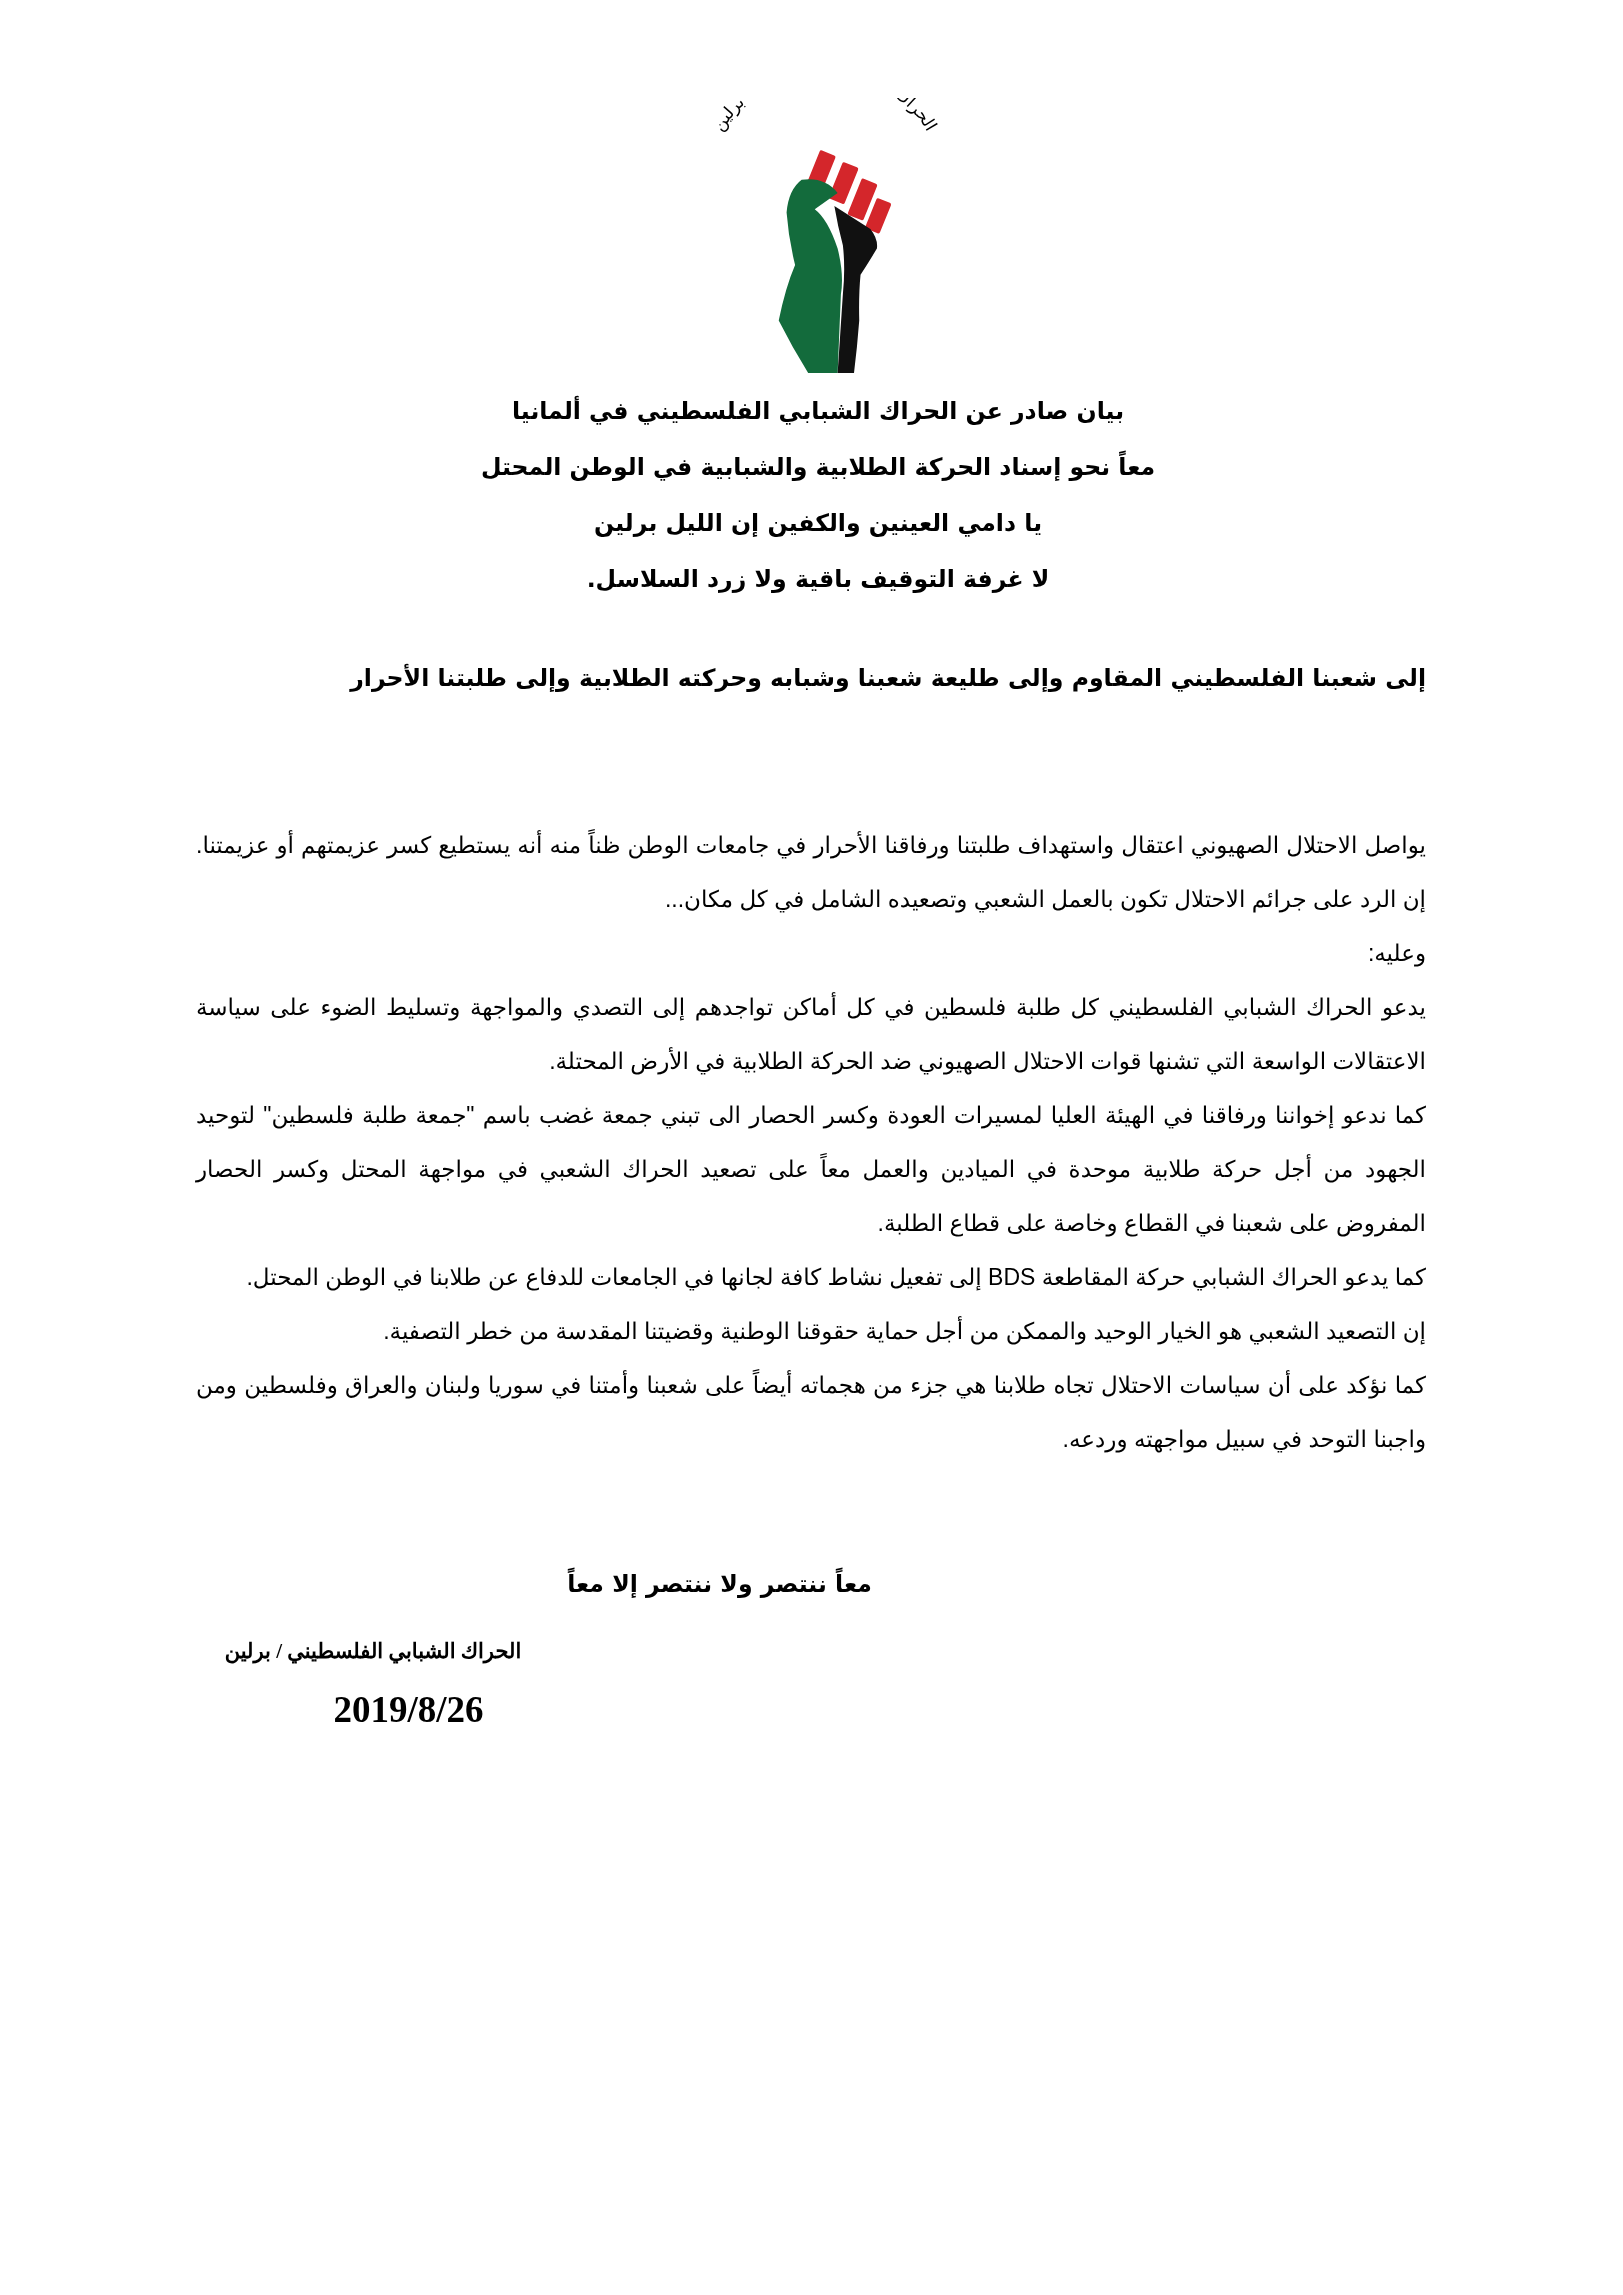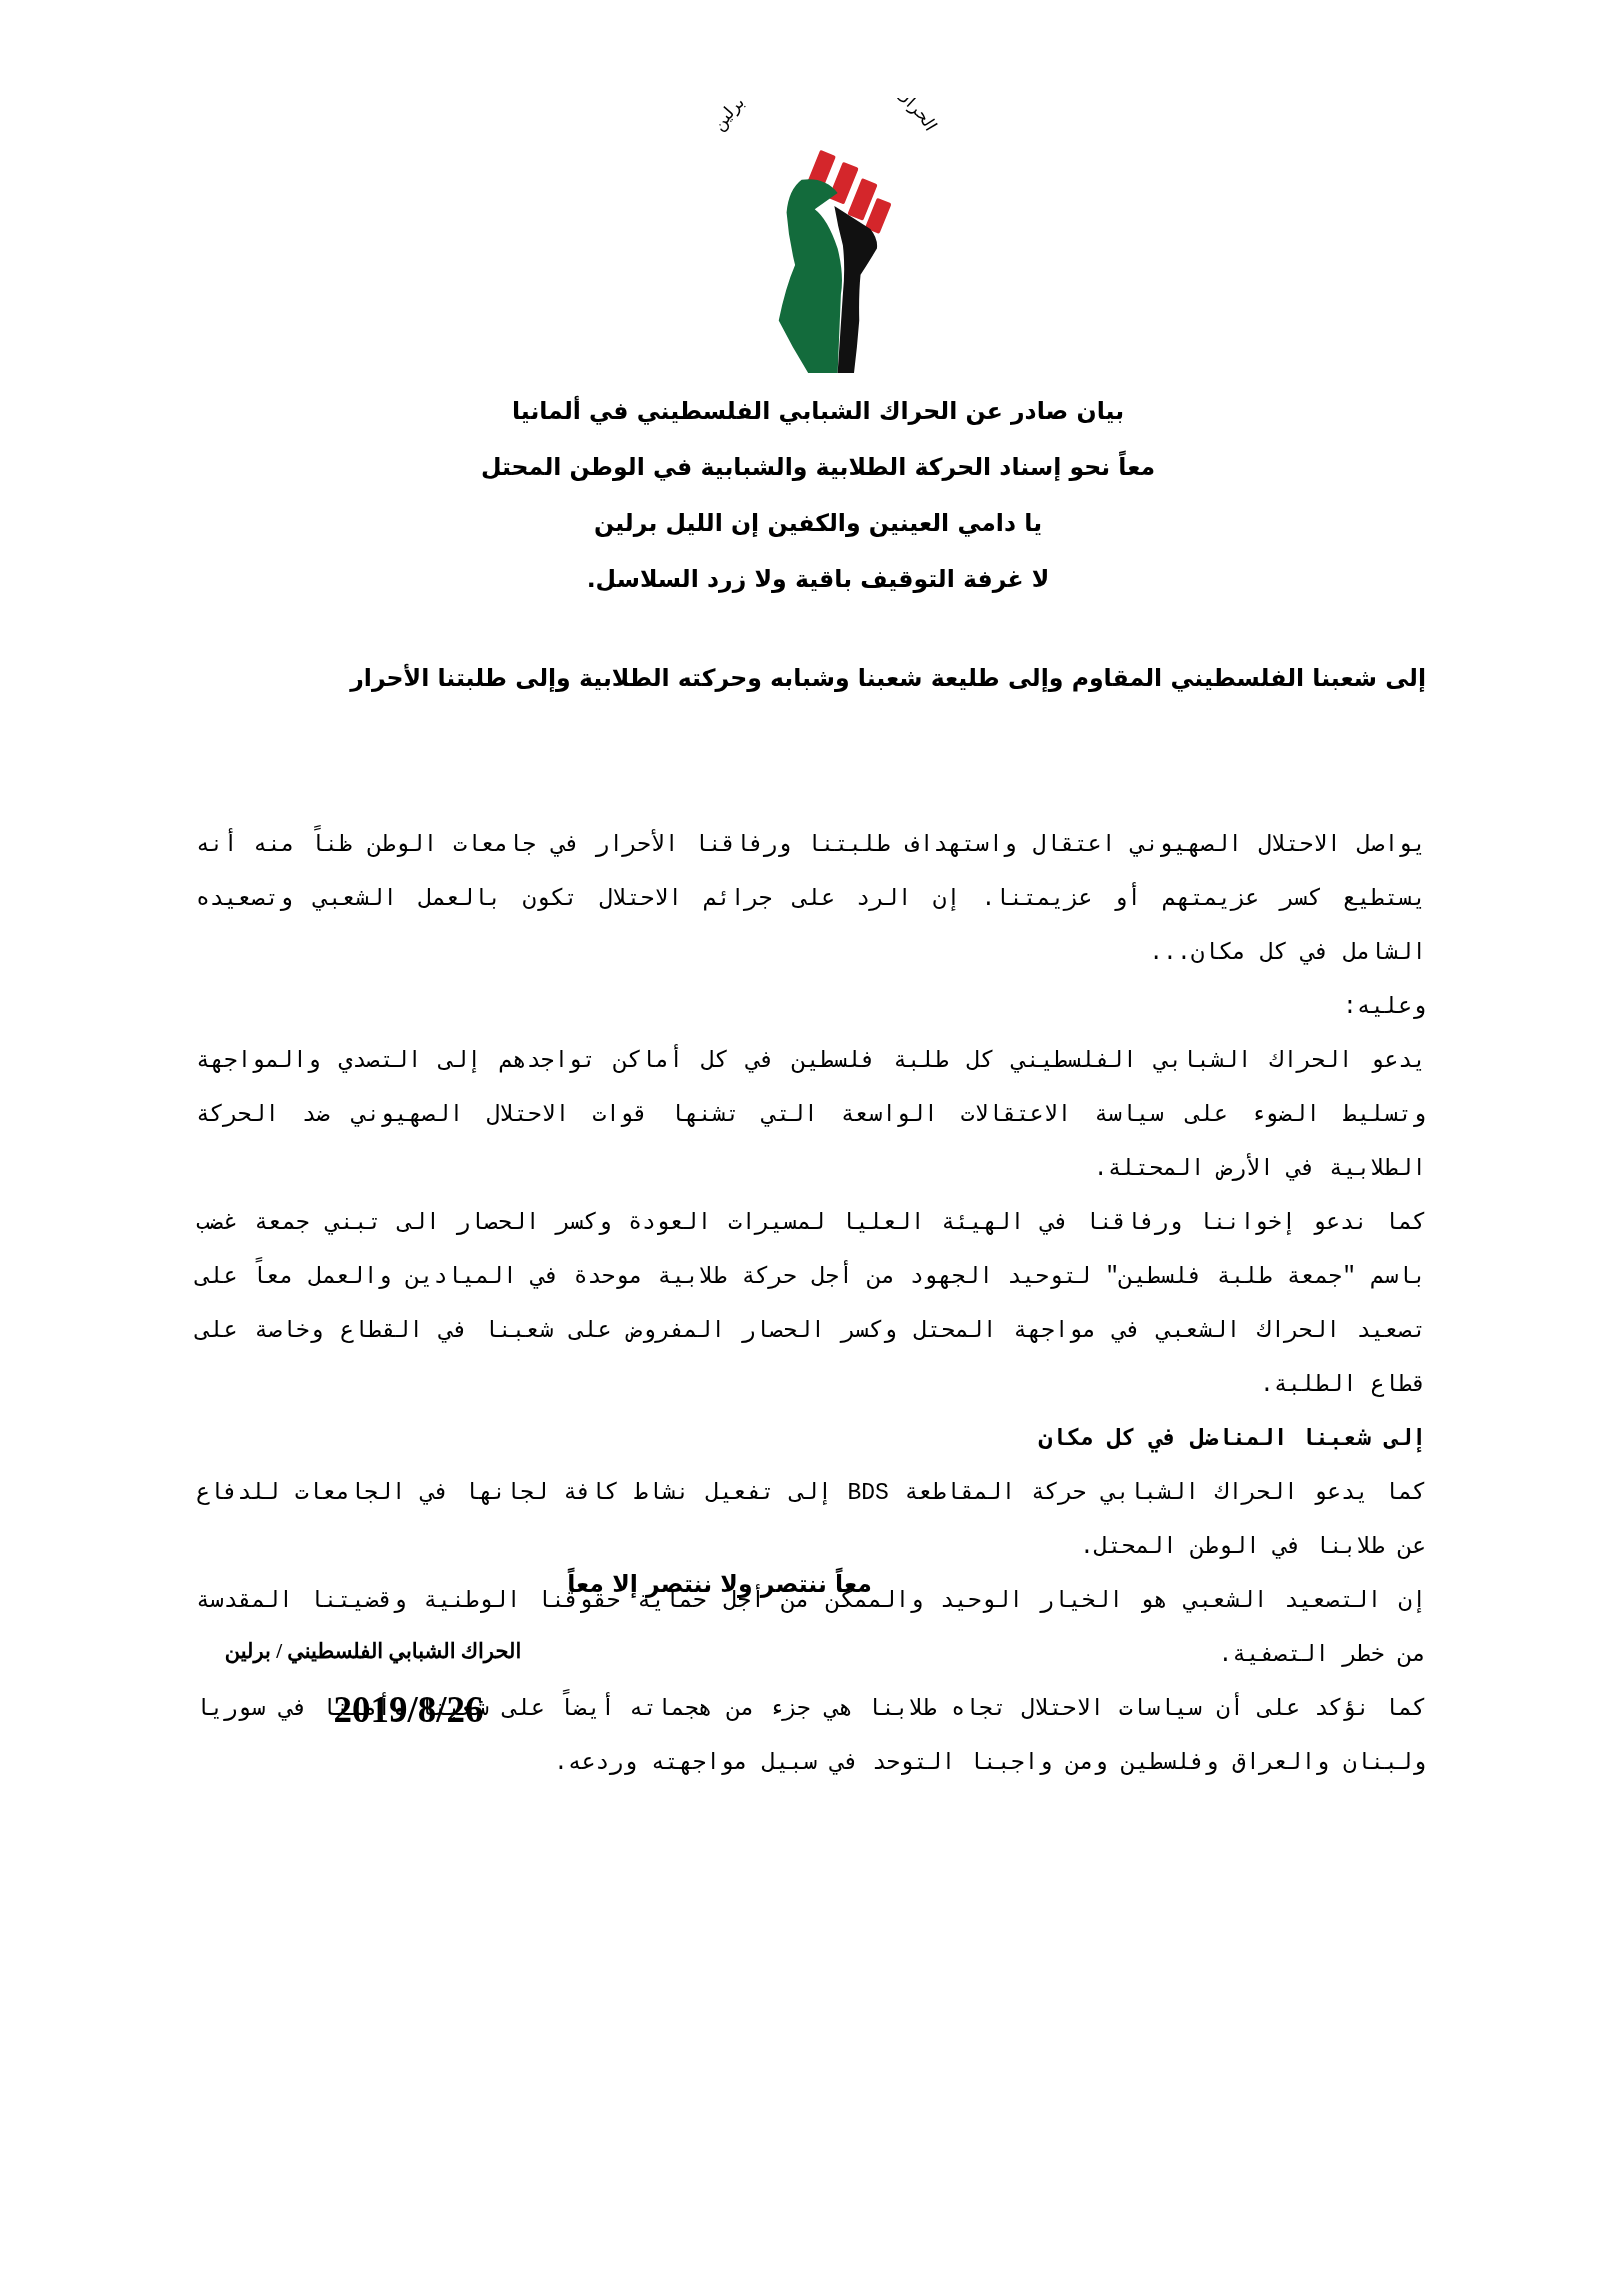--- a/index.html
+++ b/index.html
@@ -6,21 +6,21 @@
   body { width:1623px; height:2295px; position:relative; overflow:hidden; color:#000; }
   .page { position:absolute; left:0; top:0; width:1623px; height:2295px; }
   .logo { position:absolute; left:674px; top:98px; width:288px; height:288px; }
   .heading-block { position:absolute; left:327px; width:982px; top:383px; text-align:center; direction:rtl;
     font-family:"DejaVu Sans", sans-serif; font-weight:bold; font-size:23.6px; line-height:56px; }
   .heading-block div { white-space:nowrap; }
   .address { position:absolute; left:209px; width:1217px; top:651px; direction:rtl; text-align:right;
     font-family:"DejaVu Sans", sans-serif; font-weight:bold; font-size:23.6px; line-height:55px; }
   .address div { white-space:nowrap; }
   .body { position:absolute; left:196px; width:1230px; top:818px; direction:rtl;
-    font-family:Liberation Mono, monospace; font-size:23px; line-height:54px; text-align:justify; }
+    font-family:Liberation Sans, sans-serif; font-size:23px; line-height:54px; text-align:justify; }
   .body p { margin:0; }
   .body .sub { font-weight:bold; }
   .slogan { position:absolute; left:458px; width:523px; top:1570px; text-align:center; direction:rtl;
     font-family:"DejaVu Sans", sans-serif; font-weight:bold; font-size:23.6px; }
   .sign { position:absolute; left:183px; width:380px; top:1639px; text-align:center; direction:rtl;
     font-family:Liberation Serif, serif; font-weight:bold; font-size:21px; }
   .date { position:absolute; left:294px; width:229px; top:1688px; text-align:center;
     font-family:"Liberation Serif", serif; font-weight:bold; font-size:37px; }
 </style>
 </head>
@@ -57,21 +57,20 @@
 
   <div class="address">
     <div>إلى شعبنا الفلسطيني المقاوم وإلى طليعة شعبنا وشبابه وحركته الطلابية وإلى طلبتنا الأحرار</div>
   </div>
 
   <div class="body">
     <p>يواصل الاحتلال الصهيوني اعتقال واستهداف طلبتنا ورفاقنا الأحرار في جامعات الوطن ظناً منه أنه يستطيع كسر عزيمتهم أو عزيمتنا. إن الرد على جرائم الاحتلال تكون بالعمل الشعبي وتصعيده الشامل في كل مكان...</p>
     <p>وعليه:</p>
     <p>يدعو الحراك الشبابي الفلسطيني كل طلبة فلسطين في كل أماكن تواجدهم إلى التصدي والمواجهة وتسليط الضوء على سياسة الاعتقالات الواسعة التي تشنها قوات الاحتلال الصهيوني ضد الحركة الطلابية في الأرض المحتلة.</p>
     <p>كما ندعو إخواننا ورفاقنا في الهيئة العليا لمسيرات العودة وكسر الحصار الى تبني جمعة غضب باسم "جمعة طلبة فلسطين" لتوحيد الجهود من أجل حركة طلابية موحدة في الميادين والعمل معاً على تصعيد الحراك الشعبي في مواجهة المحتل وكسر الحصار المفروض على شعبنا في القطاع وخاصة على قطاع الطلبة.</p>
-    <p class="sub">إلى شعبنا المناضل في كل مكان</p>
     <p>كما يدعو الحراك الشبابي حركة المقاطعة BDS إلى تفعيل نشاط كافة لجانها في الجامعات للدفاع عن طلابنا في الوطن المحتل.</p>
     <p>إن التصعيد الشعبي هو الخيار الوحيد والممكن من أجل حماية حقوقنا الوطنية وقضيتنا المقدسة من خطر التصفية.</p>
     <p>كما نؤكد على أن سياسات الاحتلال تجاه طلابنا هي جزء من هجماته أيضاً على شعبنا وأمتنا في سوريا ولبنان والعراق وفلسطين ومن واجبنا التوحد في سبيل مواجهته وردعه.</p>
   </div>
 
   <div class="slogan">معاً ننتصر ولا ننتصر إلا معاً</div>
   <div class="sign">الحراك الشبابي الفلسطيني / برلين</div>
   <div class="date">2019/8/26</div>
 
 </div>

